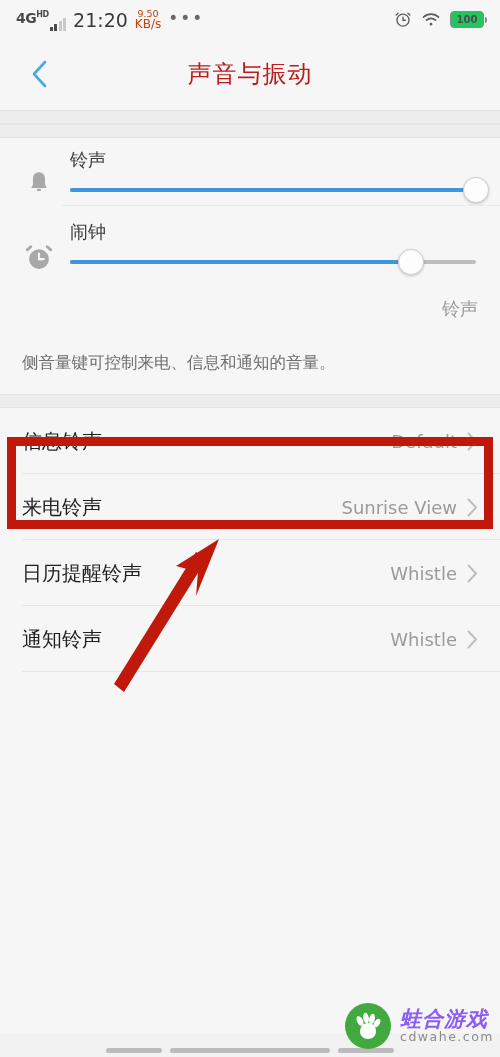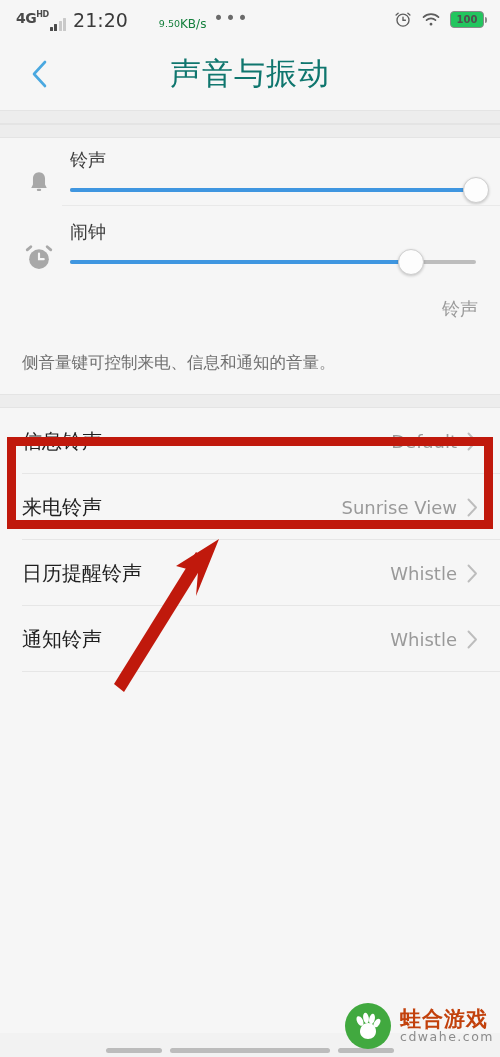--- a/index.html
+++ b/index.html
@@ -22,43 +22,43 @@
                position: relative; top: -5px; letter-spacing: -0.5px; }
   .net-label sup { font-size: 8px; font-weight: 700; vertical-align: super; }
   .bars { display: flex; align-items: flex-end; gap: 1.5px; height: 13px; margin-left: 1px;
           position: relative; top: 1px;}
   .bars i { width: 3px; background: #8d8d8d; display: block; border-radius: .5px; }
   .bars i:nth-child(1){ height: 4px; background:#4a4a4a;}
   .bars i:nth-child(2){ height: 7px; background:#4a4a4a;}
   .bars i:nth-child(3){ height: 10px; background:#c9c9c9;}
   .bars i:nth-child(4){ height: 13px; background:#c9c9c9;}
   .clock { font-size: 19px; color: #3a3a3a; line-height: 1; font-weight: 500; }
-  .netspeed { display: flex; flex-direction: row; align-items: center; line-height: 1;
-              color: #15803d; margin-left: 24px; }
+  .netspeed { display: flex; flex-direction: column; align-items: center; line-height: 1;
+              color: #c2410c; }
   .netspeed .v { font-size: 9.5px; }
   .netspeed .u { font-size: 12px; }
   .dots { font-size: 17px; color: #6a6a6a; letter-spacing: 2px; line-height: 1;
           position: relative; top: -3px; }
   .sb-right { margin-left: auto; display: flex; align-items: center; gap: 9px; }
   .battery {
     width: 34px; height: 17px; border: 1.6px solid #8a8a8a; border-radius: 4px;
     display: flex; align-items: center; justify-content: center; position: relative;
     background: #22c55e;
   }
   .battery:after { content:""; position:absolute; right:-4px; top:5px; width:2.5px;
                    height:6px; background:#8a8a8a; border-radius:0 2px 2px 0; }
   .battery span { font-size: 10px; color: #4f4f4f; font-weight: 600; }
 
   
   .titlebar { height: 72px; position: relative; display: flex; align-items: center;
               background: #f6f6f6; }
   .back { position: absolute; left: 22px; top: 50%; transform: translateY(-50%);
           width: 34px; height: 34px; display: flex; align-items: center; justify-content: center;
           cursor: pointer; }
-  .title { width: 100%; text-align: center; font-size: 31px; color: #0f766e;
+  .title { width: 100%; text-align: center; font-size: 24px; color: #b91c1c;
            letter-spacing: 1px; }
 
   
   .gap { height: 14px; background: #ededed; border-top: 1px solid #e4e4e4;
          border-bottom: 1px solid #e4e4e4; }
   .card { background: #f6f6f6; }
   .row { display: flex; align-items: center; height: 62px; padding: 0 22px;
          position: relative; }
   .row .sep { position: absolute; left: 22px; right: 0; bottom: 0; height: 1px;
               background: #e6e6e6; }
@@ -98,21 +98,21 @@
 
   
   .arrow { position: absolute; left: 0; top: 0; z-index: 29; pointer-events: none; }
 
   
   .watermark { position: absolute; right: 6px; bottom: 8px; display: flex;
                align-items: center; gap: 9px; z-index: 40; }
   .wm-logo { width: 46px; height: 46px; border-radius: 50%; background: #41a93f;
              display: flex; align-items: center; justify-content: center; }
   .wm-text { display: flex; flex-direction: column; line-height: 1.05; }
-  .wm-name { font-size: 21px; font-weight: 700; color: #c2410c; letter-spacing: 1px; }
+  .wm-name { font-size: 21px; font-weight: 700; color: #8b5cf6; letter-spacing: 1px; font-style: italic; }
   .wm-url { font-size: 12.5px; color: #8c8c8c; letter-spacing: 1.5px; }
 
   
   .navbar { position: absolute; left: 0; bottom: 0; width: 500px; height: 24px;
             background: #f2f2f2; display: flex; align-items: flex-end;
             justify-content: center; gap: 8px; padding-bottom: 4px; }
   .navbar i { display: block; height: 5px; border-radius: 3px; background: #bcbcbc; }
   .navbar i:nth-child(1){ width: 56px; }
   .navbar i:nth-child(2){ width: 160px; }
   .navbar i:nth-child(3){ width: 56px; }

